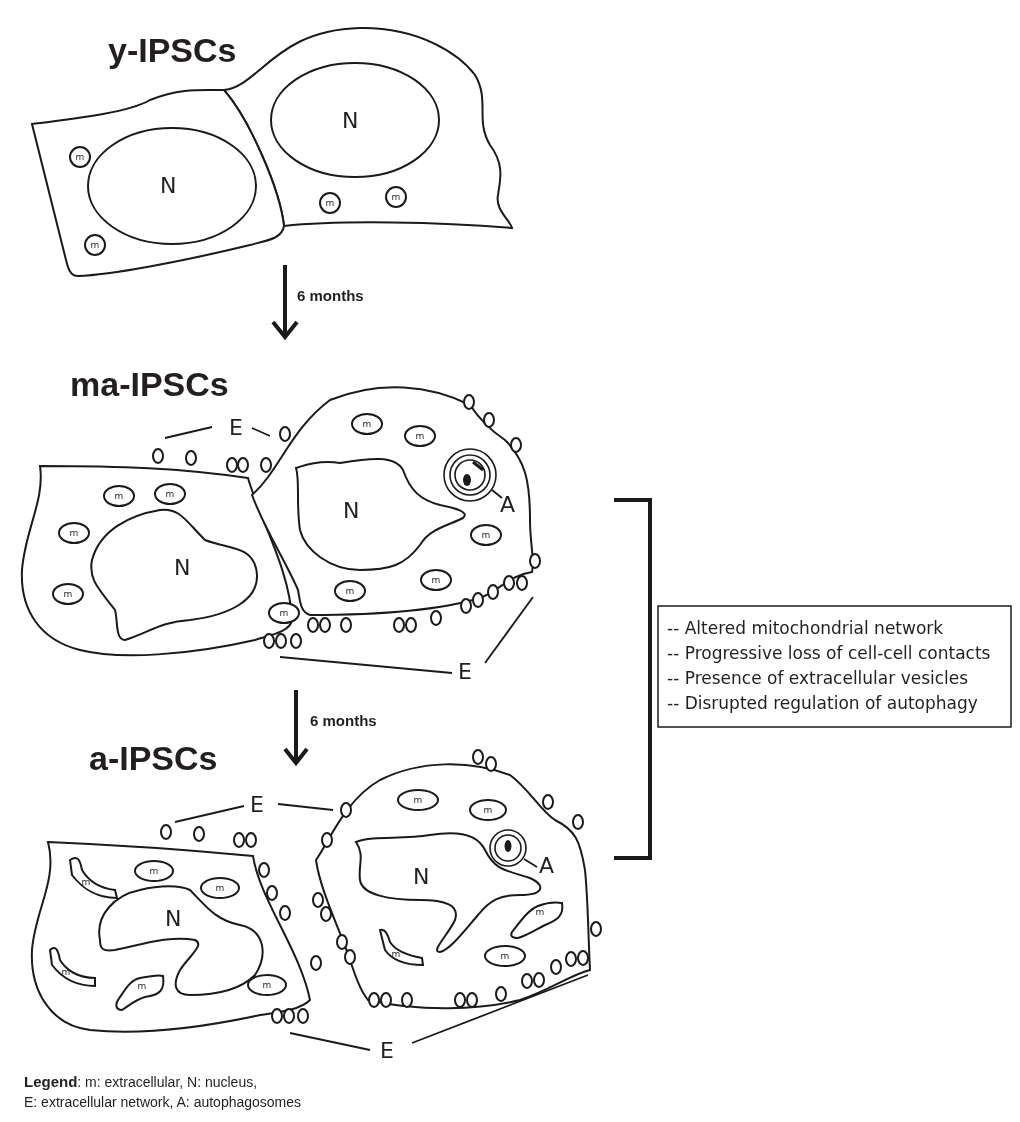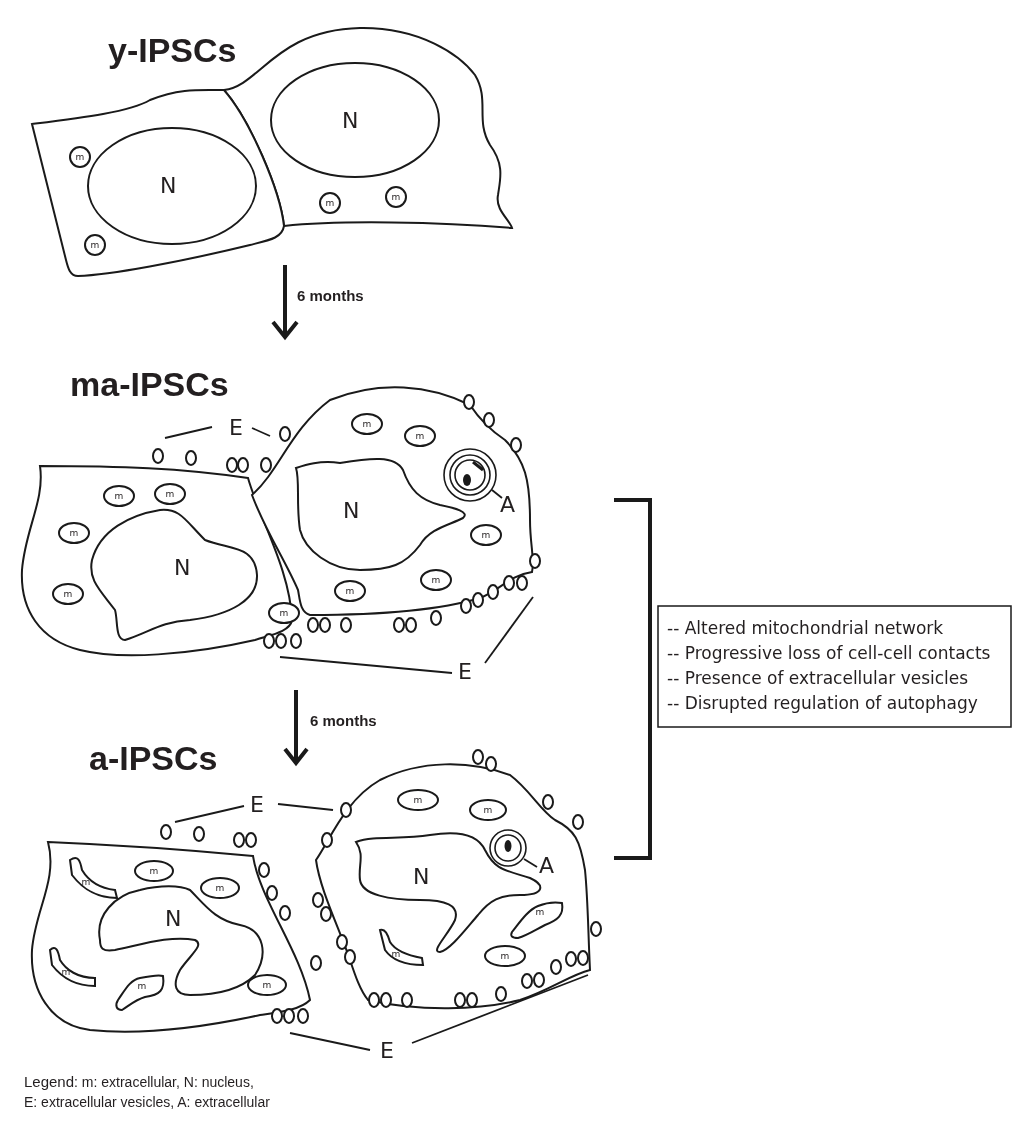--- a/index.html
+++ b/index.html
@@ -8,21 +8,21 @@
   .stroke { fill: #ffffff; stroke: #1a1a1a; stroke-width: 2; }
   .thin { fill: none; stroke: #1a1a1a; stroke-width: 1.6; }
   .line { fill: none; stroke: #1a1a1a; stroke-width: 1.8; }
   .title { font-family: "Liberation Sans", sans-serif; font-weight: bold; font-size: 34px; fill: #231f20; }
   .arrow-label { font-family: "Liberation Sans", sans-serif; font-weight: bold; font-size: 15px; fill: #231f20; }
   .n-label { font-family: "DejaVu Sans", sans-serif; font-size: 22px; fill: #231f20; }
   .m-label { font-family: "DejaVu Sans", sans-serif; font-size: 9px; fill: #231f20; text-anchor: middle; dominant-baseline: middle; }
   .e-label { font-family: "DejaVu Sans", sans-serif; font-size: 22px; fill: #231f20; }
   .box-text { font-family: "DejaVu Sans", sans-serif; font-size: 17px; fill: #231f20; }
   .legend { position: absolute; left: 24px; top: 1072px; font-family: "Liberation Sans", sans-serif; font-size: 14px; color: #231f20; line-height: 20px; }
-  .legend b { font-weight: normal; font-size: 15px; }
+  .legend b { font-weight: bold; font-size: 15px; }
 </style>
 </head>
 <body>
 
 <svg width="1020" height="1122" viewBox="0 0 1020 1122">
 
   <text class="title" x="108" y="62">y-IPSCs</text>
 
   <path class="stroke" d="M224,90 C260,86 275,30 360,28 C420,27 460,55 475,75 C490,100 475,120 490,145 C505,165 500,180 498,195 C495,210 510,220 512,228 C440,222 340,220 284,226 C280,190 250,120 224,90 Z"></path>
 
@@ -220,14 +220,14 @@
   <line class="line" x1="175" y1="822" x2="244" y2="806"></line>
   <text class="e-label" x="250" y="812">E</text>
   <line class="line" x1="278" y1="804" x2="333" y2="810"></line>
   <line class="line" x1="290" y1="1033" x2="370" y2="1050"></line>
   <text class="e-label" x="380" y="1058">E</text>
   <line class="line" x1="412" y1="1043" x2="588" y2="975"></line>
 </svg>
 
 <div class="legend">
   <div><b>Legend</b><span>: m: extracellular, N: nucleus,</span></div>
-  <div>E: extracellular vesicles, A: extracellular</div>
+  <div>E: extracellular network, A: autophagosomes</div>
 </div>
 
 </body></html>

